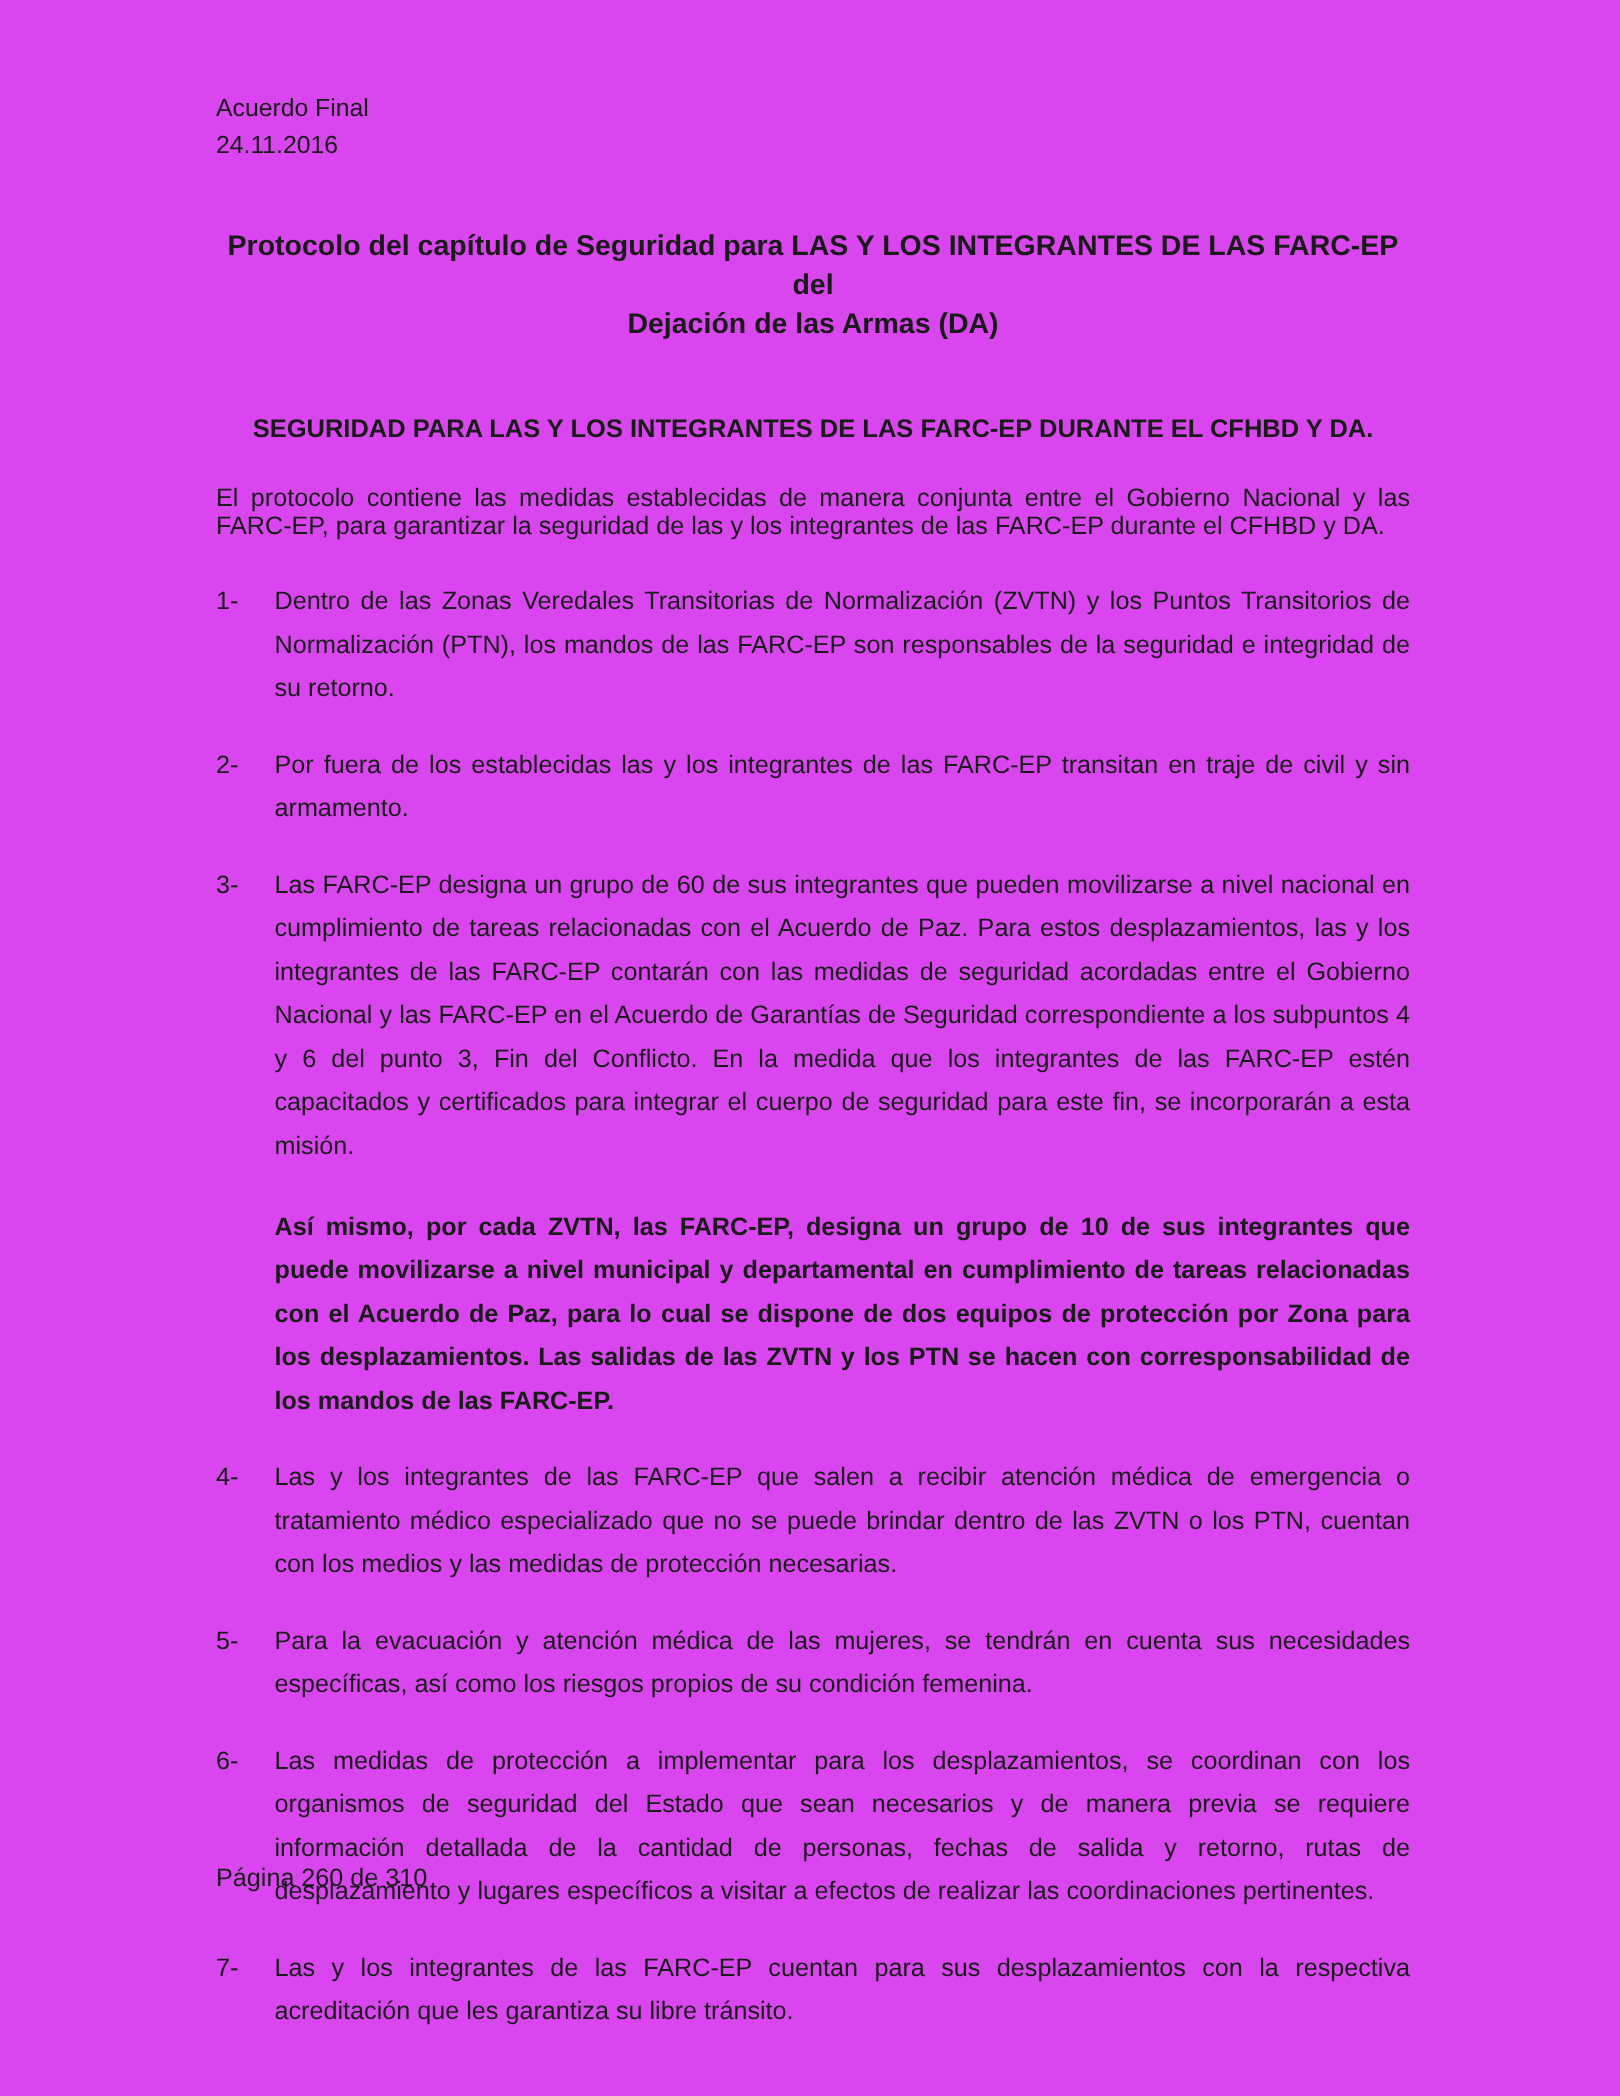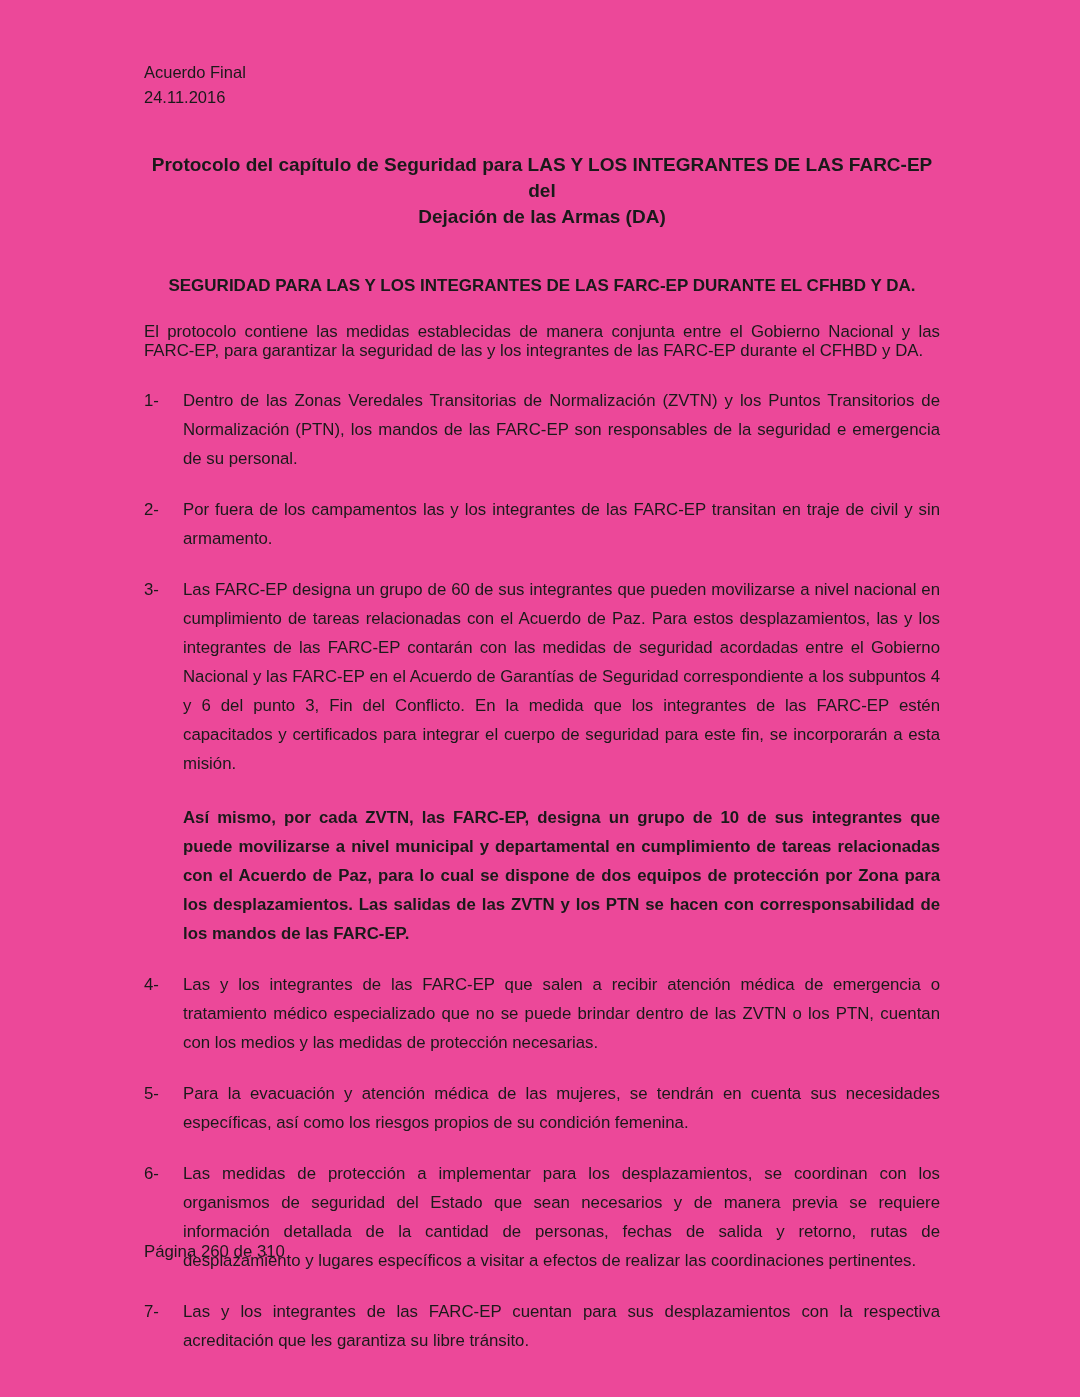--- a/index.html
+++ b/index.html
@@ -13,21 +13,21 @@
     font-family: "Liberation Sans", sans-serif;
     color: #1a1a1a;
     -webkit-font-smoothing: antialiased;
   }
   .page {
     position: relative;
     width: 1080px;
     height: 1397px;
     box-sizing: border-box;
     padding: 60px 140px 0 144px;
-    background: #ec4899;
+    background: #d946ef;
   }
   .doc-header {
     font-size: 16.5px;
     line-height: 25px;
     color: #1a1a1a;
   }
   .doc-header div { white-space: pre; }
 
   .title-block {
     margin-top: 42px;
@@ -113,28 +113,28 @@
 
   <div class="section-heading">SEGURIDAD PARA LAS Y LOS INTEGRANTES DE LAS FARC-EP DURANTE EL CFHBD Y DA.</div>
 
   <div class="intro-para">El protocolo contiene las medidas establecidas de manera conjunta entre el Gobierno Nacional y las FARC-EP, para garantizar la seguridad de las y los integrantes de las FARC-EP durante el CFHBD y DA.</div>
 
   <div class="list">
 
     <div class="list-item">
       <div class="marker">1-</div>
       <div class="item-body">
-        <div class="item-para">Dentro de las Zonas Veredales Transitorias de Normalización (ZVTN) y los Puntos Transitorios de Normalización (PTN), los mandos de las FARC-EP son responsables de la seguridad e emergencia de su personal.</div>
+        <div class="item-para">Dentro de las Zonas Veredales Transitorias de Normalización (ZVTN) y los Puntos Transitorios de Normalización (PTN), los mandos de las FARC-EP son responsables de la seguridad e integridad de su retorno.</div>
       </div>
     </div>
 
     <div class="list-item">
       <div class="marker">2-</div>
       <div class="item-body">
-        <div class="item-para">Por fuera de los campamentos las y los integrantes de las FARC-EP transitan en traje de civil y sin armamento.</div>
+        <div class="item-para">Por fuera de los establecidas las y los integrantes de las FARC-EP transitan en traje de civil y sin armamento.</div>
       </div>
     </div>
 
     <div class="list-item">
       <div class="marker">3-</div>
       <div class="item-body">
         <div class="item-para">Las FARC-EP designa un grupo de 60 de sus integrantes que pueden movilizarse a nivel nacional en cumplimiento de tareas relacionadas con el Acuerdo de Paz. Para estos desplazamientos, las y los integrantes de las FARC-EP contarán con las medidas de seguridad acordadas entre el Gobierno Nacional y las FARC-EP en el Acuerdo de Garantías de Seguridad correspondiente a los subpuntos 4 y 6 del punto 3, Fin del Conflicto. En la medida que los integrantes de las FARC-EP estén capacitados y certificados para integrar el cuerpo de seguridad para este fin, se incorporarán a esta misión.</div>
         <div class="item-para">Así mismo, por cada ZVTN, las FARC-EP, designa un grupo de 10 de sus integrantes que puede movilizarse a nivel municipal y departamental en cumplimiento de tareas relacionadas con el Acuerdo de Paz, para lo cual se dispone de dos equipos de protección por Zona para los desplazamientos. Las salidas de las ZVTN y los PTN se hacen con corresponsabilidad de los mandos de las FARC-EP.</div>
       </div>
     </div>

